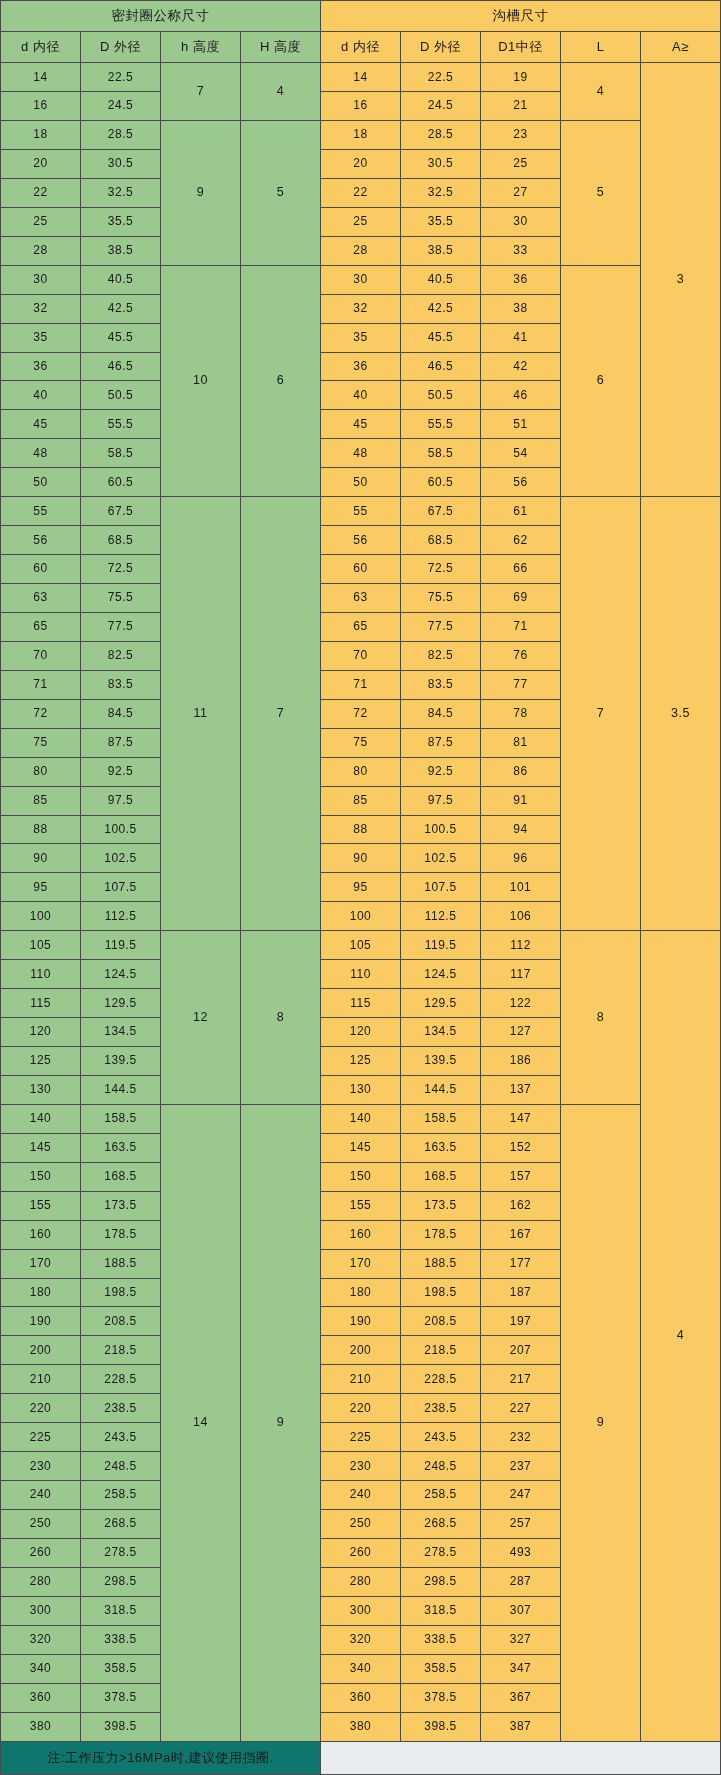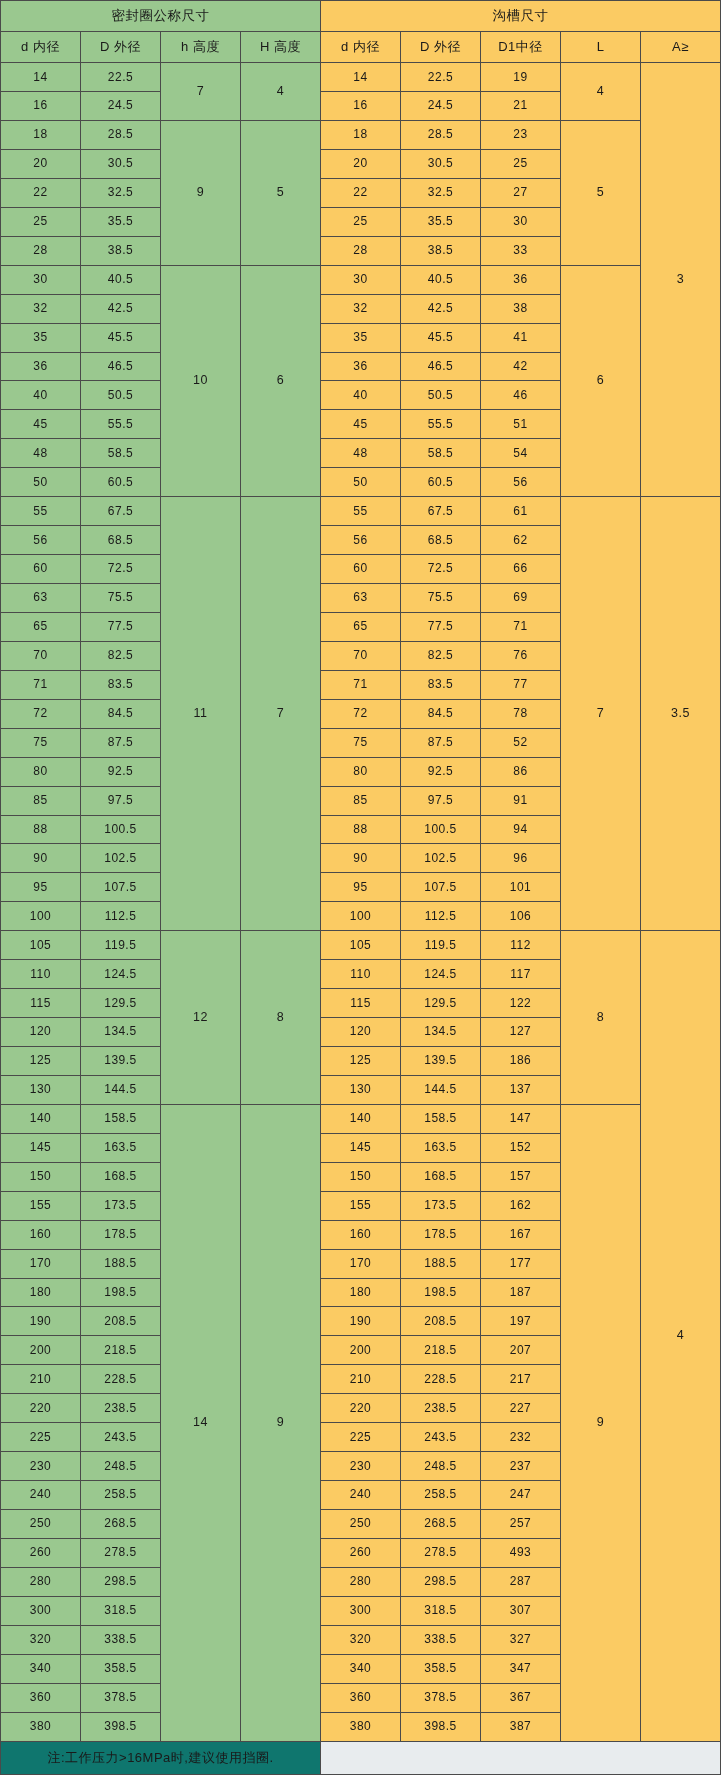--- a/index.html
+++ b/index.html
@@ -255,21 +255,21 @@
         <td class="green w-D">84.5</td>
         <td class="orange w-gd">72</td>
         <td class="orange w-gD">84.5</td>
         <td class="orange w-gD1">78</td>
       </tr>
       <tr class="data-row">
         <td class="green w-d">75</td>
         <td class="green w-D">87.5</td>
         <td class="orange w-gd">75</td>
         <td class="orange w-gD">87.5</td>
-        <td class="orange w-gD1">52</td>
+        <td class="orange w-gD1">81</td>
       </tr>
       <tr class="data-row">
         <td class="green w-d">80</td>
         <td class="green w-D">92.5</td>
         <td class="orange w-gd">80</td>
         <td class="orange w-gD">92.5</td>
         <td class="orange w-gD1">86</td>
       </tr>
       <tr class="data-row">
         <td class="green w-d">85</td>

